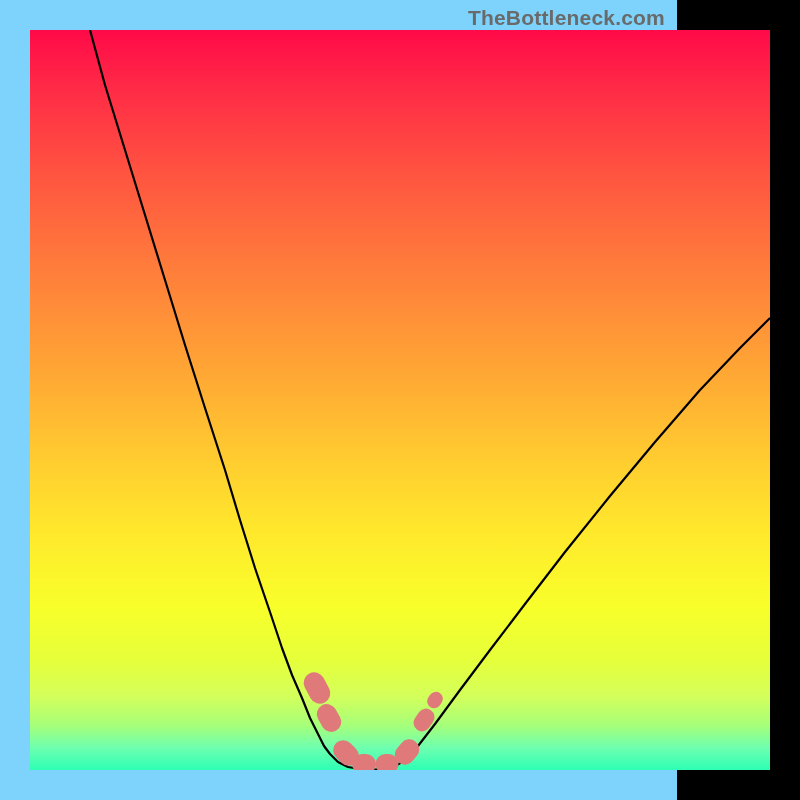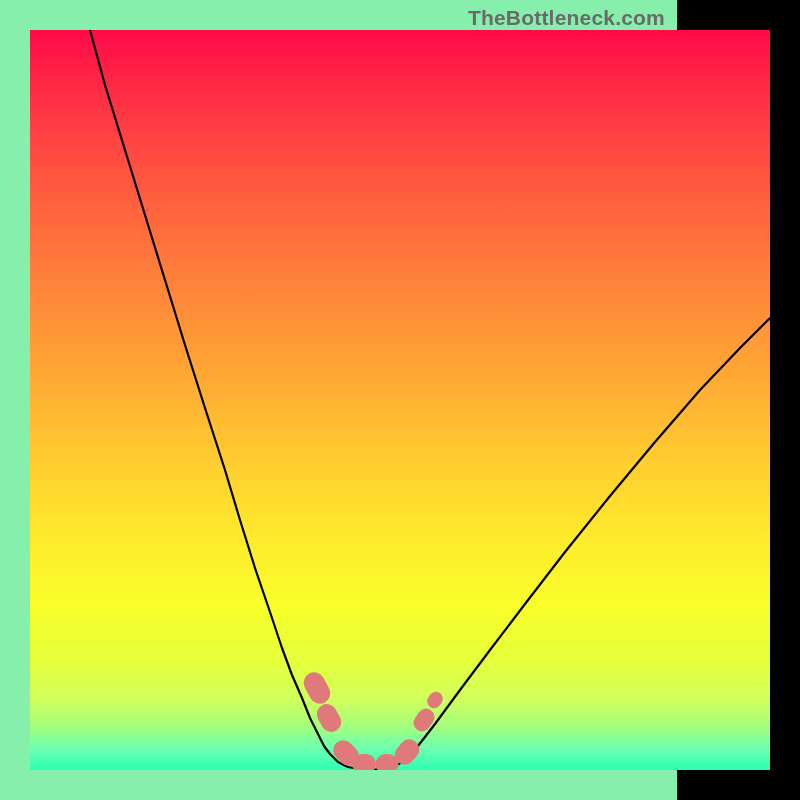--- a/index.html
+++ b/index.html
@@ -1,21 +1,21 @@
 <!DOCTYPE html>
 <html><head>
 <meta charset="utf-8">
 <style>
   * { margin: 0; padding: 0; box-sizing: border-box; }
   html, body { width: 800px; height: 800px; overflow: hidden; background: #000; }
   .frame {
     position: relative;
     width: 677px;
     height: 800px;
-    background: #86efac;
+    background: #7dd3fc;
   }
   .plot-area {
     position: absolute;
     left: 30px;
     top: 30px;
     width: 740px;
     height: 740px;
     overflow: hidden;
   }
   .gradient-bg {

